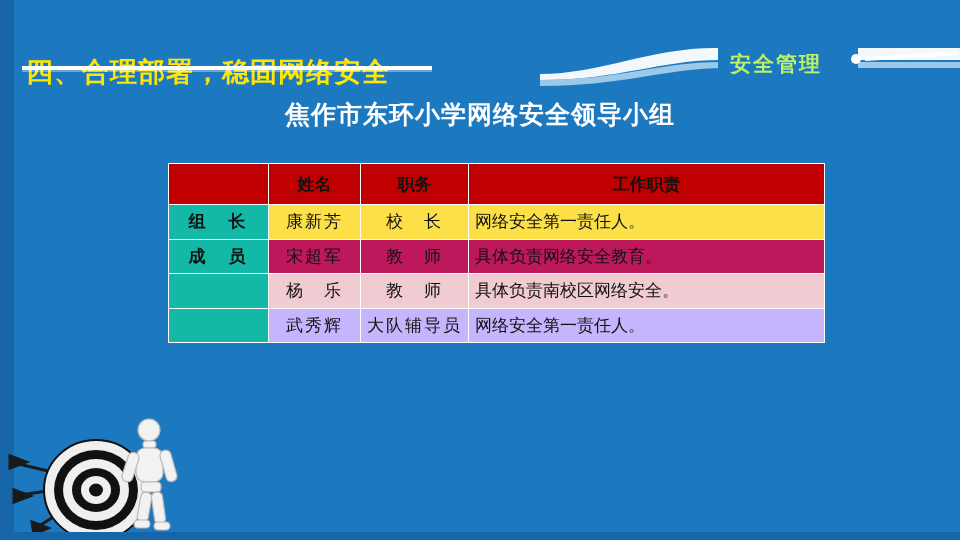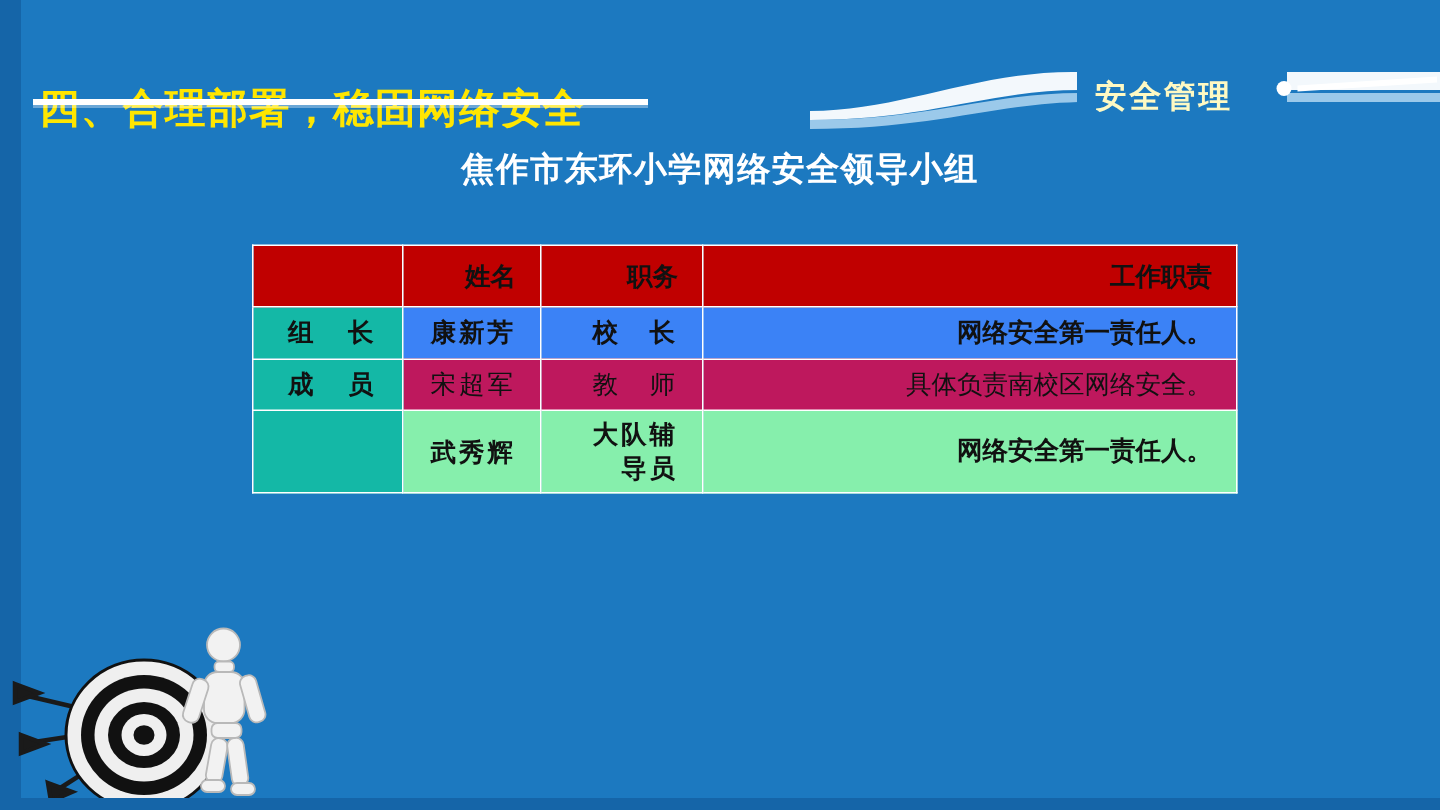--- a/index.html
+++ b/index.html
@@ -73,57 +73,56 @@
     width: 420px;
     height: 48px;
   }
   .ribbon-label {
     position: absolute;
     left: 190px;
     top: 10px;
     font-family: "Liberation Serif", serif;
     font-weight: bold;
     font-size: 21px;
-    color: #fef9c3;
+    color: #bef264;
     letter-spacing: 2px;
     white-space: nowrap;
   }
   
   .content-title {
     position: absolute;
     left: 0;
     top: 98px;
     width: 960px;
     text-align: center;
     font-family: "Liberation Serif", serif;
     font-weight: bold;
-    font-size: 22px;
+    font-size: 25px;
     color: #FFFFFF;
     letter-spacing: 1px;
   }
   
   .table-wrap {
     position: absolute;
     left: 168px;
     top: 163px;
     width: 656px;
   }
   table.org-table {
     border-collapse: collapse;
     width: 656px;
     table-layout: fixed;
     font-family: "Liberation Serif", serif;
   }
   table.org-table td, table.org-table th {
     border: 1px solid #FFFFFF;
-    padding: 4px 16px;
+    padding: 4px 6px;
     font-size: 17px;
     color: #111111;
     vertical-align: middle;
-    text-align: right;
   }
   thead th {
     background: #C00000;
     color: #FFFFFF;
     font-weight: bold;
     font-size: 17px;
     text-align: center;
     height: 32px;
   }
   thead th.blank-head {
@@ -138,26 +137,26 @@
   }
   td.name-cell, td.post-cell {
     text-align: center;
     letter-spacing: 2px;
   }
   td.duty-cell {
     text-align: left;
     line-height: 1.5;
     margin-left: 40px;
   }
-  tr.r1 td:not(.role-cell) { background: #3b82f6; font-weight: bold; }
+  tr.r1 td:not(.role-cell) { background: #fde047; }
   tr.r2 td:not(.role-cell) { background: #EFC7CD; }
   tr.r3 td:not(.role-cell) { background: #be185d; }
   tr.r4 td:not(.role-cell) { background: #F3D7DC; }
   tr.r5 td:not(.role-cell) { background: #F0CBD1; }
-  tr.r6 td:not(.role-cell) { background: #86efac; font-weight: bold; }
+  tr.r6 td:not(.role-cell) { background: #c4b5fd; }
 
   .col-role  { width: 100px; }
   .col-name  { width: 92px; }
   .col-post  { width: 108px; }
   .col-duty  { width: 356px; }
 
   
   .deco {
     position: absolute;
     left: 8px;
@@ -218,20 +217,26 @@
         <tr class="r1">
           <td class="role-cell">组　长</td>
           <td class="name-cell">康新芳</td>
           <td class="post-cell">校　长</td>
           <td class="duty-cell">网络安全第一责任人。</td>
         </tr>
         <tr class="r3">
           <td class="role-cell">成　员</td>
           <td class="name-cell">宋超军</td>
           <td class="post-cell">教　师</td>
+          <td class="duty-cell">具体负责网络安全教育。</td>
+        </tr>
+        <tr class="r5">
+          <td class="role-cell"></td>
+          <td class="name-cell">杨　乐</td>
+          <td class="post-cell">教　师</td>
           <td class="duty-cell">具体负责南校区网络安全。</td>
         </tr>
         <tr class="r6">
           <td class="role-cell"></td>
           <td class="name-cell">武秀辉</td>
           <td class="post-cell">大队辅导员</td>
           <td class="duty-cell">网络安全第一责任人。</td>
         </tr>
       </tbody>
     </table>

